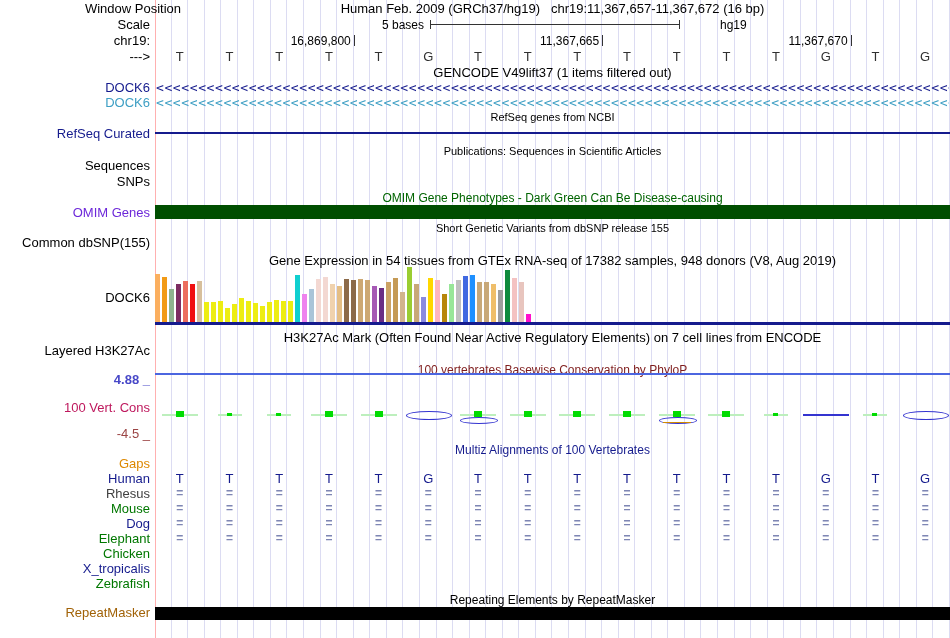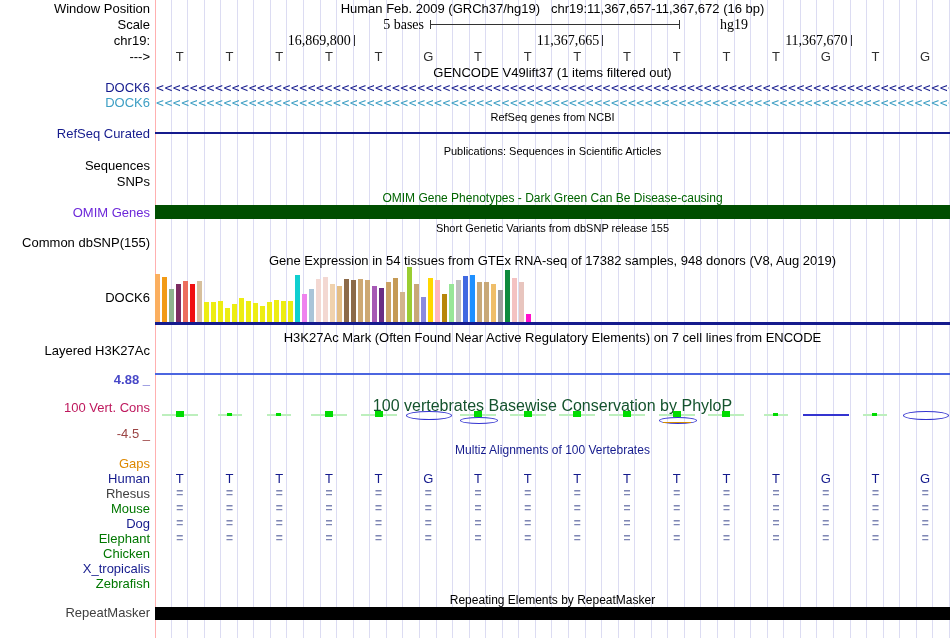--- a/index.html
+++ b/index.html
@@ -7,38 +7,38 @@
         font-family:"Liberation Sans","DejaVu Sans",sans-serif;color:#000;}
   #track-area{position:absolute;left:155px;top:0;width:795px;height:638px;
         background:repeating-linear-gradient(to right,transparent 0px,transparent 15.56px,#DCDCF2 15.56px,#DCDCF2 16.56px);}
   #pink-line{position:absolute;left:155px;top:0;width:1px;height:638px;background:#FFB0B0;}
   .lbl{position:absolute;left:0;width:150px;text-align:right;font-size:13px;line-height:15px;white-space:pre;}
   .ctext{position:absolute;left:155px;width:795px;text-align:center;line-height:14px;white-space:pre;}
   .base{position:absolute;width:26px;margin-left:-13px;text-align:center;font-size:13px;line-height:14px;}
   .hline{position:absolute;left:155px;width:795px;}
   .bar{position:absolute;width:5px;}
   .rtick{position:absolute;width:1px;background:#333;}
-  .num{position:absolute;text-align:right;font-size:14px;line-height:14px;white-space:pre;font-family:Liberation Serif, serif;}
+  .num{position:absolute;text-align:right;font-size:12px;line-height:14px;white-space:pre;}
   .mark{position:absolute;width:26px;margin-left:-13px;text-align:center;font-size:12px;line-height:12px;font-weight:bold;}
   .arrows{position:absolute;left:156px;width:793px;height:12px;overflow:hidden;white-space:nowrap;
         font-family:"DejaVu Sans Mono","Liberation Mono",monospace;font-size:13px;line-height:12px;letter-spacing:0.6px;}
   #scale-bar{position:absolute;height:9px;border-left:1px solid #333;border-right:1px solid #333;
         background:linear-gradient(#333,#333) center/100% 1px no-repeat;}
   .cons{position:absolute;}
   .lens{position:absolute;border-radius:50%;background:transparent;}
 </style>
 </head>
 <body>
 
 <div id="page">
   <div id="track-area"></div>
   <div id="pink-line"></div>
 
   <div id="left-labels">
-      <div class="lbl" style="top: 1px; color: rgb(0, 0, 0);">Window Position</div>
+      <div class="lbl" style="top: 1px; color: rgb(0, 0, 0); padding-left: 31px;">Window Position</div>
       <div class="lbl" style="top: 17px; color: rgb(0, 0, 0);">Scale</div>
       <div class="lbl" style="top: 33px; color: rgb(0, 0, 0);">chr19:</div>
       <div class="lbl" style="top: 49px; color: rgb(0, 0, 0);">---&gt;</div>
       <div class="lbl" style="top: 80px; color: rgb(21, 27, 141);">DOCK6</div>
       <div class="lbl" style="top: 95px; color: rgb(62, 159, 196);">DOCK6</div>
       <div class="lbl" style="top: 126px; color: rgb(21, 27, 141);">RefSeq Curated</div>
       <div class="lbl" style="top: 158px; color: rgb(0, 0, 0);">Sequences</div>
       <div class="lbl" style="top: 174px; color: rgb(0, 0, 0);">SNPs</div>
       <div class="lbl" style="top: 205px; color: #6d28d9;">OMIM Genes</div>
       <div class="lbl" style="top: 235px; color: rgb(0, 0, 0);">Common dbSNP(155)</div>
@@ -49,32 +49,32 @@
       <div class="lbl" style="top: 426px; color: rgb(155, 68, 68);">-4.5 _</div>
       <div class="lbl" style="top: 456px; color: rgb(221, 136, 0);">Gaps</div>
       <div class="lbl" style="top: 471px; color: rgb(21, 27, 141);">Human</div>
       <div class="lbl" style="top: 486px; color: #404040;">Rhesus</div>
       <div class="lbl" style="top: 501px; color: rgb(0, 119, 0);">Mouse</div>
       <div class="lbl" style="top: 516px; color: rgb(21, 27, 141);">Dog</div>
       <div class="lbl" style="top: 531px; color: rgb(0, 119, 0);">Elephant</div>
       <div class="lbl" style="top: 546px; color: rgb(0, 119, 0);">Chicken</div>
       <div class="lbl" style="top: 561px; color: rgb(21, 27, 141);">X_tropicalis</div>
       <div class="lbl" style="top: 576px; color: rgb(0, 119, 0);">Zebrafish</div>
-      <div class="lbl" style="top: 605px; color: #404040;">RepeatMasker</div>
+      <div class="lbl" style="top: 605px; color: #a16207;">RepeatMasker</div>
     </div>
   <div id="center-texts">
       <div class="ctext" style="top: 2px; color: rgb(0, 0, 0); font-size: 13px;">Human Feb. 2009 (GRCh37/hg19)   chr19:11,367,657-11,367,672 (16 bp)</div>
       <div class="ctext" style="top: 66px; color: rgb(0, 0, 0); font-size: 13px;">GENCODE V49lift37 (1 items filtered out)</div>
       <div class="ctext" style="top: 110px; color: rgb(0, 0, 0); font-size: 11px;">RefSeq genes from NCBI</div>
       <div class="ctext" style="top: 144px; color: rgb(0, 0, 0); font-size: 11px;">Publications: Sequences in Scientific Articles</div>
       <div class="ctext" style="top: 191px; color: rgb(0, 100, 0); font-size: 12px;">OMIM Gene Phenotypes - Dark Green Can Be Disease-causing</div>
       <div class="ctext" style="top: 221px; color: rgb(0, 0, 0); font-size: 11px;">Short Genetic Variants from dbSNP release 155</div>
       <div class="ctext" style="top: 254px; color: rgb(0, 0, 0); font-size: 13px;">Gene Expression in 54 tissues from GTEx RNA-seq of 17382 samples, 948 donors (V8, Aug 2019)</div>
       <div class="ctext" style="top: 331px; color: rgb(0, 0, 0); font-size: 13px;">H3K27Ac Mark (Often Found Near Active Regulatory Elements) on 7 cell lines from ENCODE</div>
-      <div class="ctext" style="top: 399px; color: #14532d; font-size: 16px;">100 vertebrates Basewise Conservation by PhyloP</div>
+      <div class="ctext" style="top: 363px; color: #7f1d1d; font-size: 12px;">100 vertebrates Basewise Conservation by PhyloP</div>
       <div class="ctext" style="top: 443px; color: rgb(21, 27, 141); font-size: 12px;">Multiz Alignments of 100 Vertebrates</div>
       <div class="ctext" style="top: 593px; color: rgb(0, 0, 0); font-size: 12px;">Repeating Elements by RepeatMasker</div>
     </div>
 
   <div id="scale-row">
     <div class="num" id="scale-label" style="left:326px;width:98px;top:18px;">5 bases</div>
     <div id="scale-bar" style="left:430px;width:248px;top:20px;"></div>
     <div class="num" id="genome-label" style="left:688px;width:50px;top:18px;text-align:left;padding-left:32px;">hg19</div>
   </div>
 

